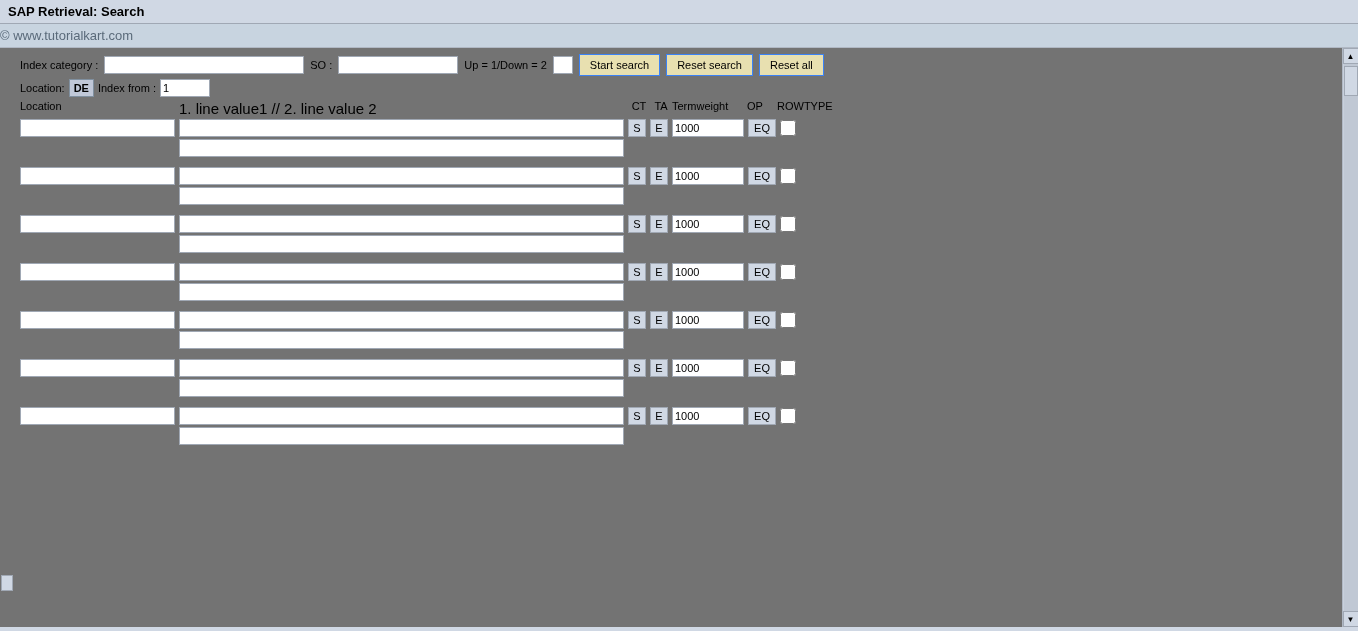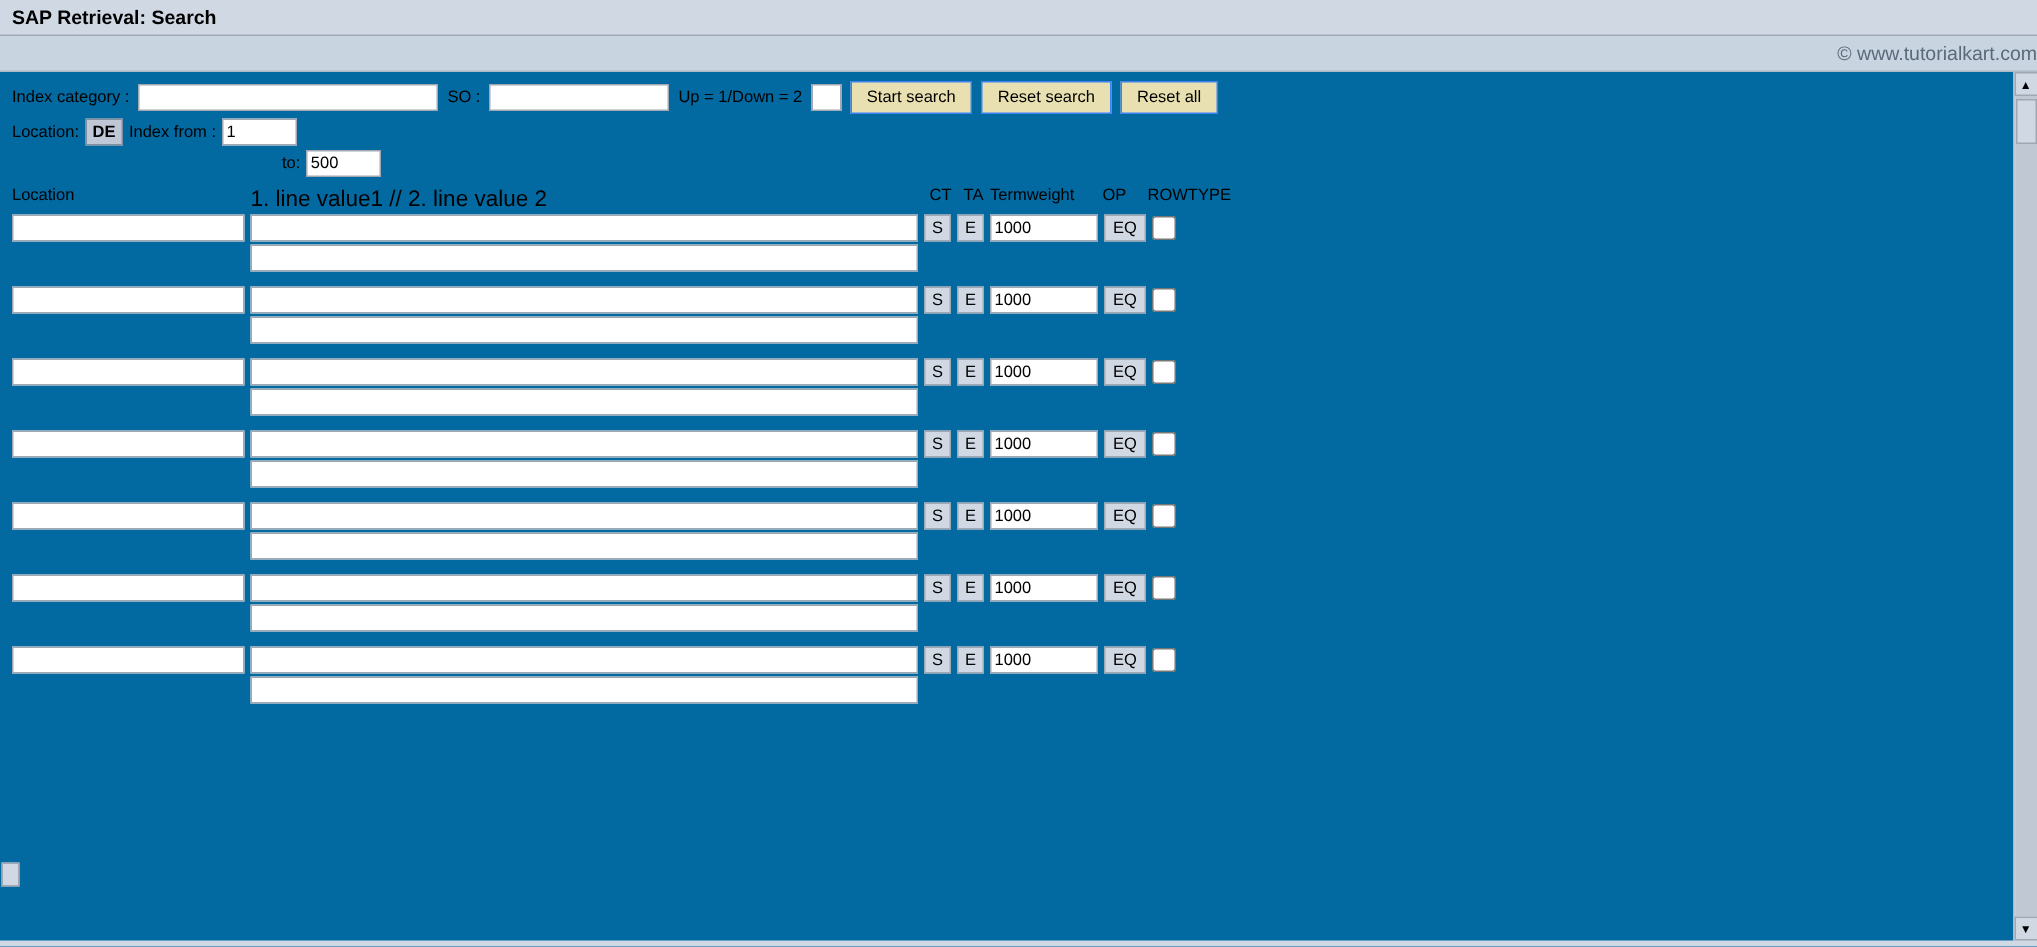--- a/index.html
+++ b/index.html
@@ -14,34 +14,34 @@
     }
     .title-bar {
       background: #d0d8e4;
       padding: 4px 8px;
       font-weight: bold;
       font-size: 13px;
       border-bottom: 1px solid #a0a8b4;
     }
     .watermark-bar {
       background: #c8d4e0;
-      text-align: right;
+      text-align: left;
       padding: 4px 0;
       font-size: 13px;
       color: #5a6a7a;
       border-bottom: 1px solid #b0b8c4;
     }
     .main-container {
       display: flex;
       height: calc(631px - 52px);
     }
     .content-area {
       flex: 1;
-      background: #0369a1;
-      padding: 6px 8px;
+      background: #737373;
+      padding: 6px 20px;
       overflow-y: auto;
     }
     .scrollbar-area {
       width: 16px;
       background: #c8d0dc;
       border-left: 1px solid #b0b8c4;
       display: flex;
       flex-direction: column;
       align-items: center;
     }
@@ -293,24 +293,20 @@
       <button class="btn">Reset all</button>
     </div>
 
     <div class="controls-row2">
       <label>Location:</label>
       <div class="lang-box">DE</div>
       <label>Index from :</label>
       <input type="text" class="input-result-from" value="1" style="">
     </div>
 
-    <div class="controls-row3">
-      <span style="margin-left: 180px;">to:</span>
-      <input type="text" class="input-to" value="500" style="">
-    </div>
 
     <div class="col-headers">
       <div class="col-location">Location</div>
       <div class="col-linevalues">1. line value1 // 2. line value 2</div>
       <div class="col-ct">CT</div>
       <div class="col-ta">TA</div>
       <div class="col-termweight">Termweight</div>
       <div class="col-op">OP</div>
       <div class="col-rowtype">ROWTYPE</div>
     </div>

